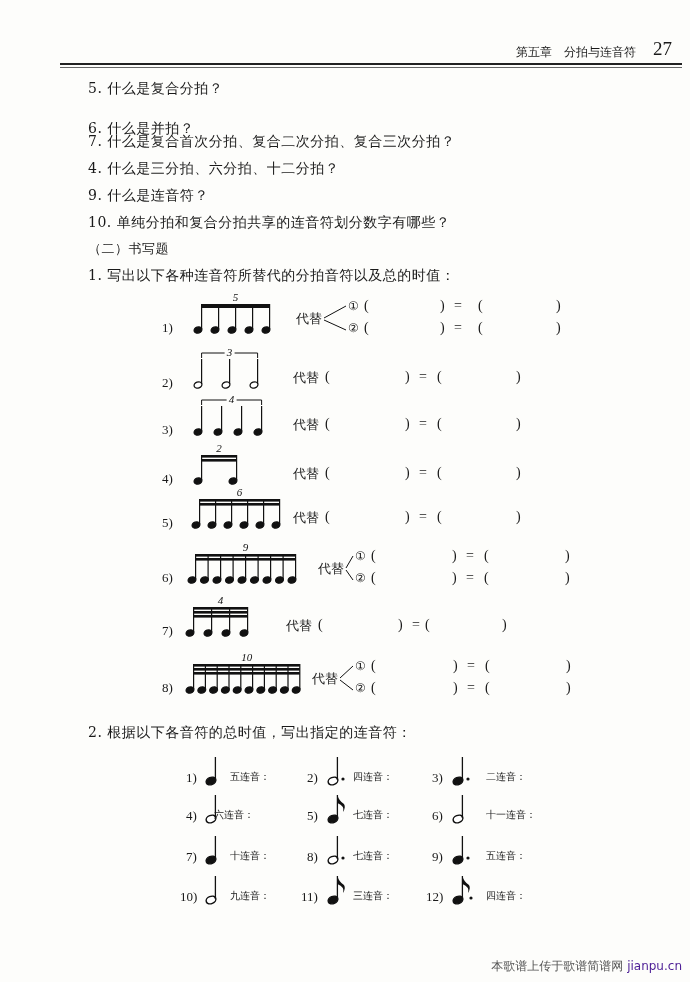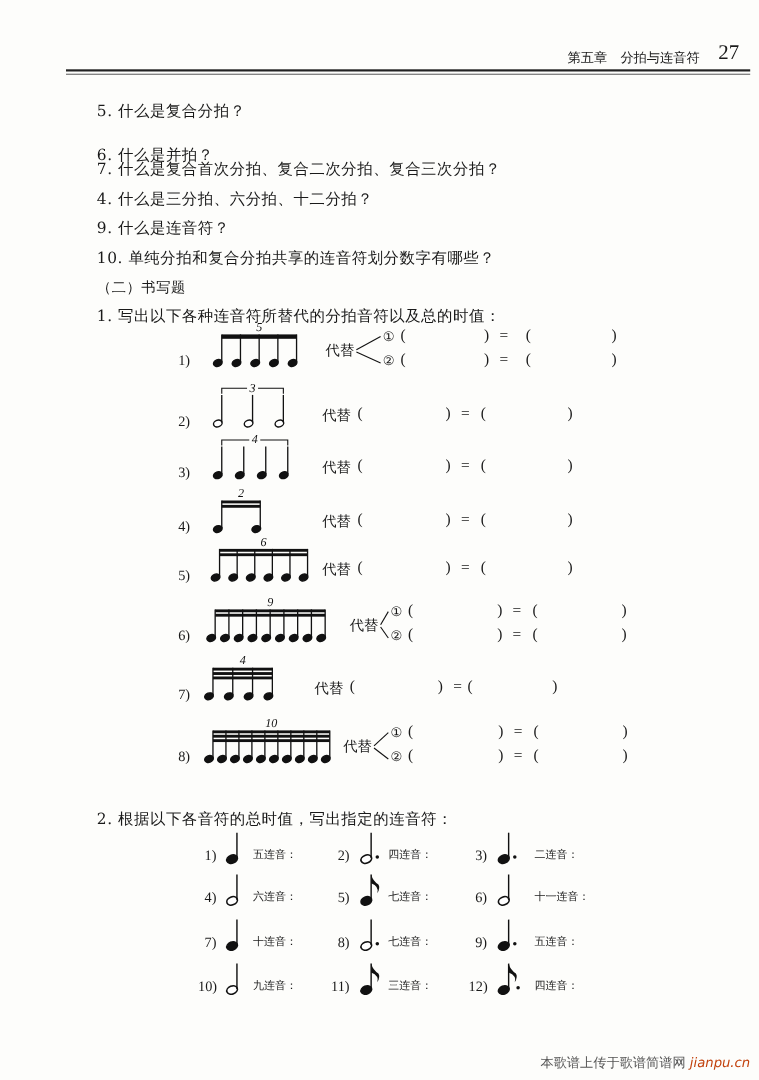--- a/index.html
+++ b/index.html
@@ -4,29 +4,29 @@
 <style>
   html,body{margin:0;padding:0;}
   body{width:690px;height:982px;background:#fdfdfb;position:relative;overflow:hidden;
        font-family:"DejaVu Serif","Liberation Serif",serif;color:#1a1a1a;}
   .abs{position:absolute;}
   .hdr{left:0;top:40px;width:690px;height:30px;}
   .hdr-chapter{position:absolute;left:516px;top:4px;font-size:12px;white-space:nowrap;}
   .hdr-page{position:absolute;left:653px;top:-2px;font-size:19px;font-family:"Liberation Serif",serif;}
   .rule1{position:absolute;left:60px;top:23px;width:622px;height:2px;background:#222;}
   .rule2{position:absolute;left:60px;top:27px;width:622px;height:1px;background:#666;}
-  .q{left:88px;font-size:14px;white-space:nowrap;letter-spacing:0.5px;margin-top:12px;}
+  .q{left:88px;font-size:14px;white-space:nowrap;letter-spacing:0.5px;}
   .lbl{font-size:13px;font-family:"Liberation Serif",serif;white-space:nowrap;}
   .txt{font-size:13px;white-space:nowrap;}
   .paren{font-size:14px;font-family:"Liberation Serif",serif;}
   .circ{font-size:12px;}
   svg{overflow:visible;}
   .sec2{font-size:10px;white-space:nowrap;}
   .wm{right:8px;top:958px;font-size:12px;color:#555;white-space:nowrap;}
-  .wm .site{color:#c2410c;font-family:"DejaVu Sans",sans-serif;font-style:italic;}
+  .wm .site{color:#4c1d95;font-family:"DejaVu Sans",sans-serif;}
 </style>
 </head>
 <body>
 
 <div class="abs hdr">
   <span class="hdr-chapter">第五章　分拍与连音符</span>
   <span class="hdr-page">27</span>
   <div class="rule1"></div>
   <div class="rule2"></div>
 </div>
@@ -302,21 +302,21 @@
         <circle cx="16" cy="24" r="1.6" fill="#111"></circle>
       </svg>
       <span class="abs sec2" style="left: 486px; top: 770px;">二连音：</span>
     </div>
     <div>
       <span class="abs lbl" style="left: 186px; top: 808px;">4)</span>
       <svg class="abs" style="left:205px;top:793px;width:24px;height:32px">
         <ellipse cx="6" cy="26" rx="5" ry="3.6" transform="rotate(-22 6 26)" fill="#fff" stroke="#111" stroke-width="1.5"></ellipse>
         <line x1="10.4" y1="25" x2="10.4" y2="2" stroke="#111" stroke-width="1.3"></line>
       </svg>
-      <span class="abs sec2" style="left: 230px; top: 808px;">六连音：</span>
+      <span class="abs sec2" style="left: 214px; top: 808px;">六连音：</span>
     </div>
     <div>
       <span class="abs lbl" style="left: 307px; top: 808px;">5)</span>
       <svg class="abs" style="left:327px;top:793px;width:24px;height:32px">
         <ellipse cx="6" cy="26" rx="5" ry="3.6" transform="rotate(-22 6 26)" fill="#111" stroke="#111" stroke-width="1.5"></ellipse>
         <line x1="10.4" y1="25" x2="10.4" y2="2" stroke="#111" stroke-width="1.3"></line>
         <path d="M10.4 2 Q12 8 17 11 Q19 14 16 19 Q18 13 10.4 10 Z" fill="#111"></path>
       </svg>
       <span class="abs sec2" style="left: 353px; top: 808px;">七连音：</span>
     </div>

